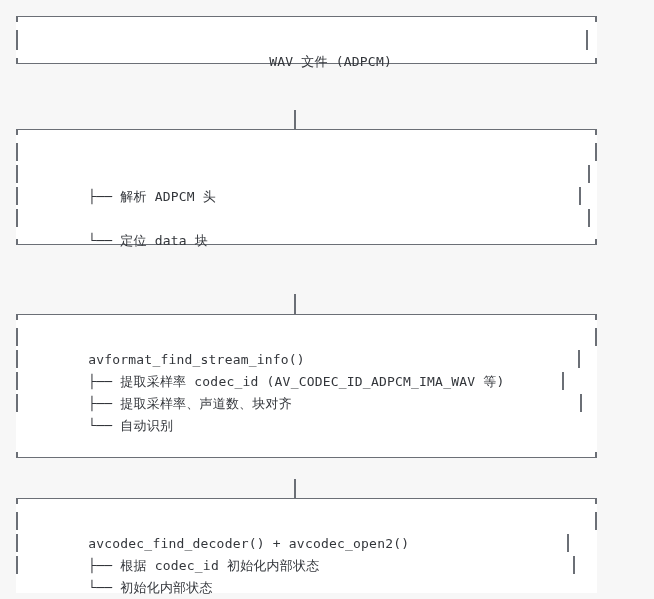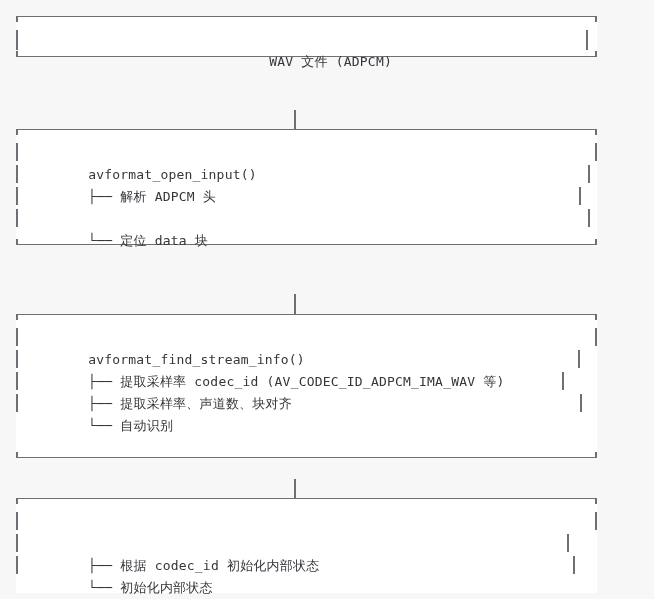--- a/index.html
+++ b/index.html
@@ -100,21 +100,21 @@
     border-left: 6px solid transparent;
     border-right: 6px solid transparent;
     border-top: 9px solid #33363b;
   }
 </style>
 </head>
 <body>
 
 <div id="diagram">
 
-  <div class="node" style="left:16px; top:16px; width:581px; height:41px;">
+  <div class="node" style="left:16px; top:16px; width:581px; height:48px;">
     <div class="rule top"></div>
     <div class="rule bottom"></div>
     <div class="corner tl"></div>
     <div class="corner tr"></div>
     <div class="corner bl"></div>
     <div class="corner br"></div>
 
     <div class="lbar" style="top:14px; height:20px;"></div>
     <div class="rbar" style="left:570px; top:14px; height:20px;"></div>
 
@@ -139,23 +139,20 @@
     <div class="lbar" style="top:14px; height:18px;"></div>
     <div class="lbar" style="top:36px; height:18px;"></div>
     <div class="lbar" style="top:58px; height:18px;"></div>
     <div class="lbar" style="top:80px; height:18px;"></div>
 
     <div class="rbar" style="left:579px; top:14px; height:18px;"></div>
     <div class="rbar" style="left:572px; top:36px; height:18px;"></div>
     <div class="rbar" style="left:563px; top:58px; height:18px;"></div>
     <div class="rbar" style="left:572px; top:80px; height:18px;"></div>
 
-    <div class="line" style="top:13px;">
-      <span class="tree"></span><span>avformat_open_input()</span>
-    </div>
     <div class="line" style="top:35px;">
       <span class="tree">├── </span><span>解析 ADPCM 头</span>
     </div>
     <div class="line" style="top:79px;">
       <span class="tree">└── </span><span>定位 data 块</span>
     </div>
   </div>
 
   <div class="connector" style="left:275px; top:256px; width:40px;">
     <span class="stem"></span>
@@ -205,20 +202,23 @@
     <div class="corner tr"></div>
 
     <div class="lbar" style="top:14px; height:18px;"></div>
     <div class="lbar" style="top:36px; height:18px;"></div>
     <div class="lbar" style="top:58px; height:18px;"></div>
 
     <div class="rbar" style="left:579px; top:14px; height:18px;"></div>
     <div class="rbar" style="left:551px; top:36px; height:18px;"></div>
     <div class="rbar" style="left:557px; top:58px; height:18px;"></div>
 
+    <div class="line" style="top:13px;">
+      <span class="tree"></span><span>avcodec_find_decoder() + avcodec_open2()</span>
+    </div>
     <div class="line" style="top:35px;">
       <span class="tree">├── </span><span>根据 codec_id 初始化内部状态</span>
     </div>
     <div class="line" style="top:57px;">
       <span class="tree">└── </span><span>初始化内部状态</span>
     </div>
   </div>
 
 </div>
 

